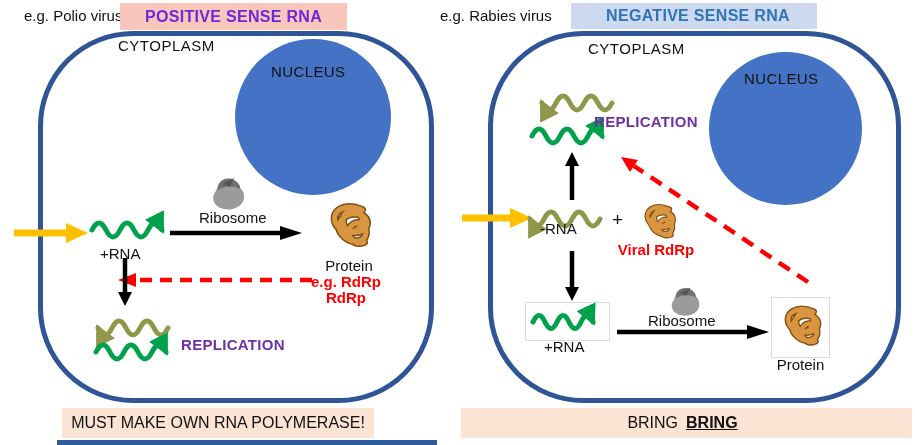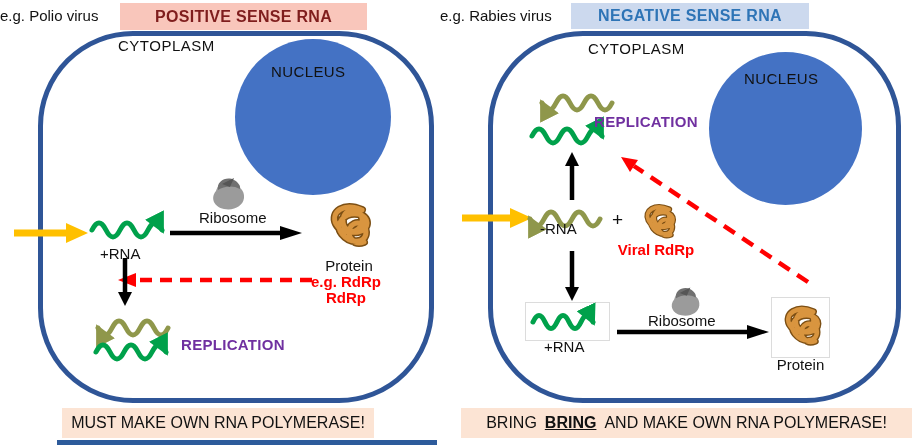--- a/index.html
+++ b/index.html
@@ -4,26 +4,26 @@
 <style>
   html,body{margin:0;padding:0;background:#fff;}
   .stage{position:relative;width:915px;height:445px;background:#fff;
          font-family:"Liberation Sans",sans-serif;color:#111;overflow:hidden;}
   .abs{position:absolute;}
   .txt{position:absolute;white-space:nowrap;}
   .panel{display:contents;}
   svg{overflow:visible;display:block;}
 
   
-  .l-example{left:0;top:7px;font-size:15px;}
+  .l-example{left:24px;top:7px;font-size:15px;}
   .r-example{left:440px;top:7px;font-size:15px;}
-  .l-banner{left:120px;top:3px;width:247px;height:27px;background:#F9C6BB;color:#7f1d1d;
+  .l-banner{left:120px;top:3px;width:227px;height:27px;background:#F9C6BB;color:#6d28d9;
             font-weight:bold;font-size:16px;display:flex;align-items:center;justify-content:center;letter-spacing:.3px;}
   .r-banner{left:571px;top:3px;width:238px;height:26px;background:#CCD9EE;color:#2E74B6;
-            font-weight:bold;font-size:16px;display:flex;align-items:center;justify-content:center;letter-spacing:.3px;}
+            font-weight:bold;font-size:16px;display:flex;align-items:center;justify-content:center;letter-spacing:.3px;padding-left:8px;}
 
   
   .cell{position:absolute;border:5px solid #2F5597;border-radius:95px;background:#fff;box-sizing:border-box;}
   .l-cell{left:38px;top:31px;width:396px;height:372px;}
   .r-cell{left:488px;top:31px;width:413px;height:372px;}
   .nucleus{position:absolute;border-radius:50%;background:#4472C4;}
   .l-nucleus{left:235px;top:39px;width:156px;height:156px;}
   .r-nucleus{left:709px;top:52px;width:153px;height:153px;}
   .l-nucleus-label{left:271px;top:63px;font-size:15px;letter-spacing:.4px;}
   .r-nucleus-label{left:744px;top:70px;font-size:15px;letter-spacing:.4px;}
@@ -231,17 +231,16 @@
     <div class="abs r-protein-box"></div>
     <svg class="abs r-protein-icon" width="51" height="53" viewBox="0 0 56 48">
       <path d="M42,8 C24,0 10,10 16,22 C22,34 40,32 42,20 C44,8 28,4 24,14 C20,24 28,32 38,30 C50,28 50,14 38,12 C24,10 14,22 22,32 C30,42 46,42 46,30 C46,20 34,18 30,26 C26,34 34,44 44,40" fill="none" stroke="#7C4F14" stroke-width="8" stroke-linecap="round"></path>
       <path d="M42,8 C24,0 10,10 16,22 C22,34 40,32 42,20 C44,8 28,4 24,14 C20,24 28,32 38,30 C50,28 50,14 38,12 C24,10 14,22 22,32 C30,42 46,42 46,30 C46,20 34,18 30,26 C26,34 34,44 44,40" fill="none" stroke="#D9953F" stroke-width="5" stroke-linecap="round"></path>
     </svg>
     <div class="txt r-protein-label">Protein</div>
 
     <div class="abs r-footer">
       <span class="pre">BRING</span>
       <span class="emph">BRING</span>
-      <span>AND MAKE OWN RNA POLYMERASE!</span>
     </div>
   </div>
 
 </div>
 
 </body></html>

